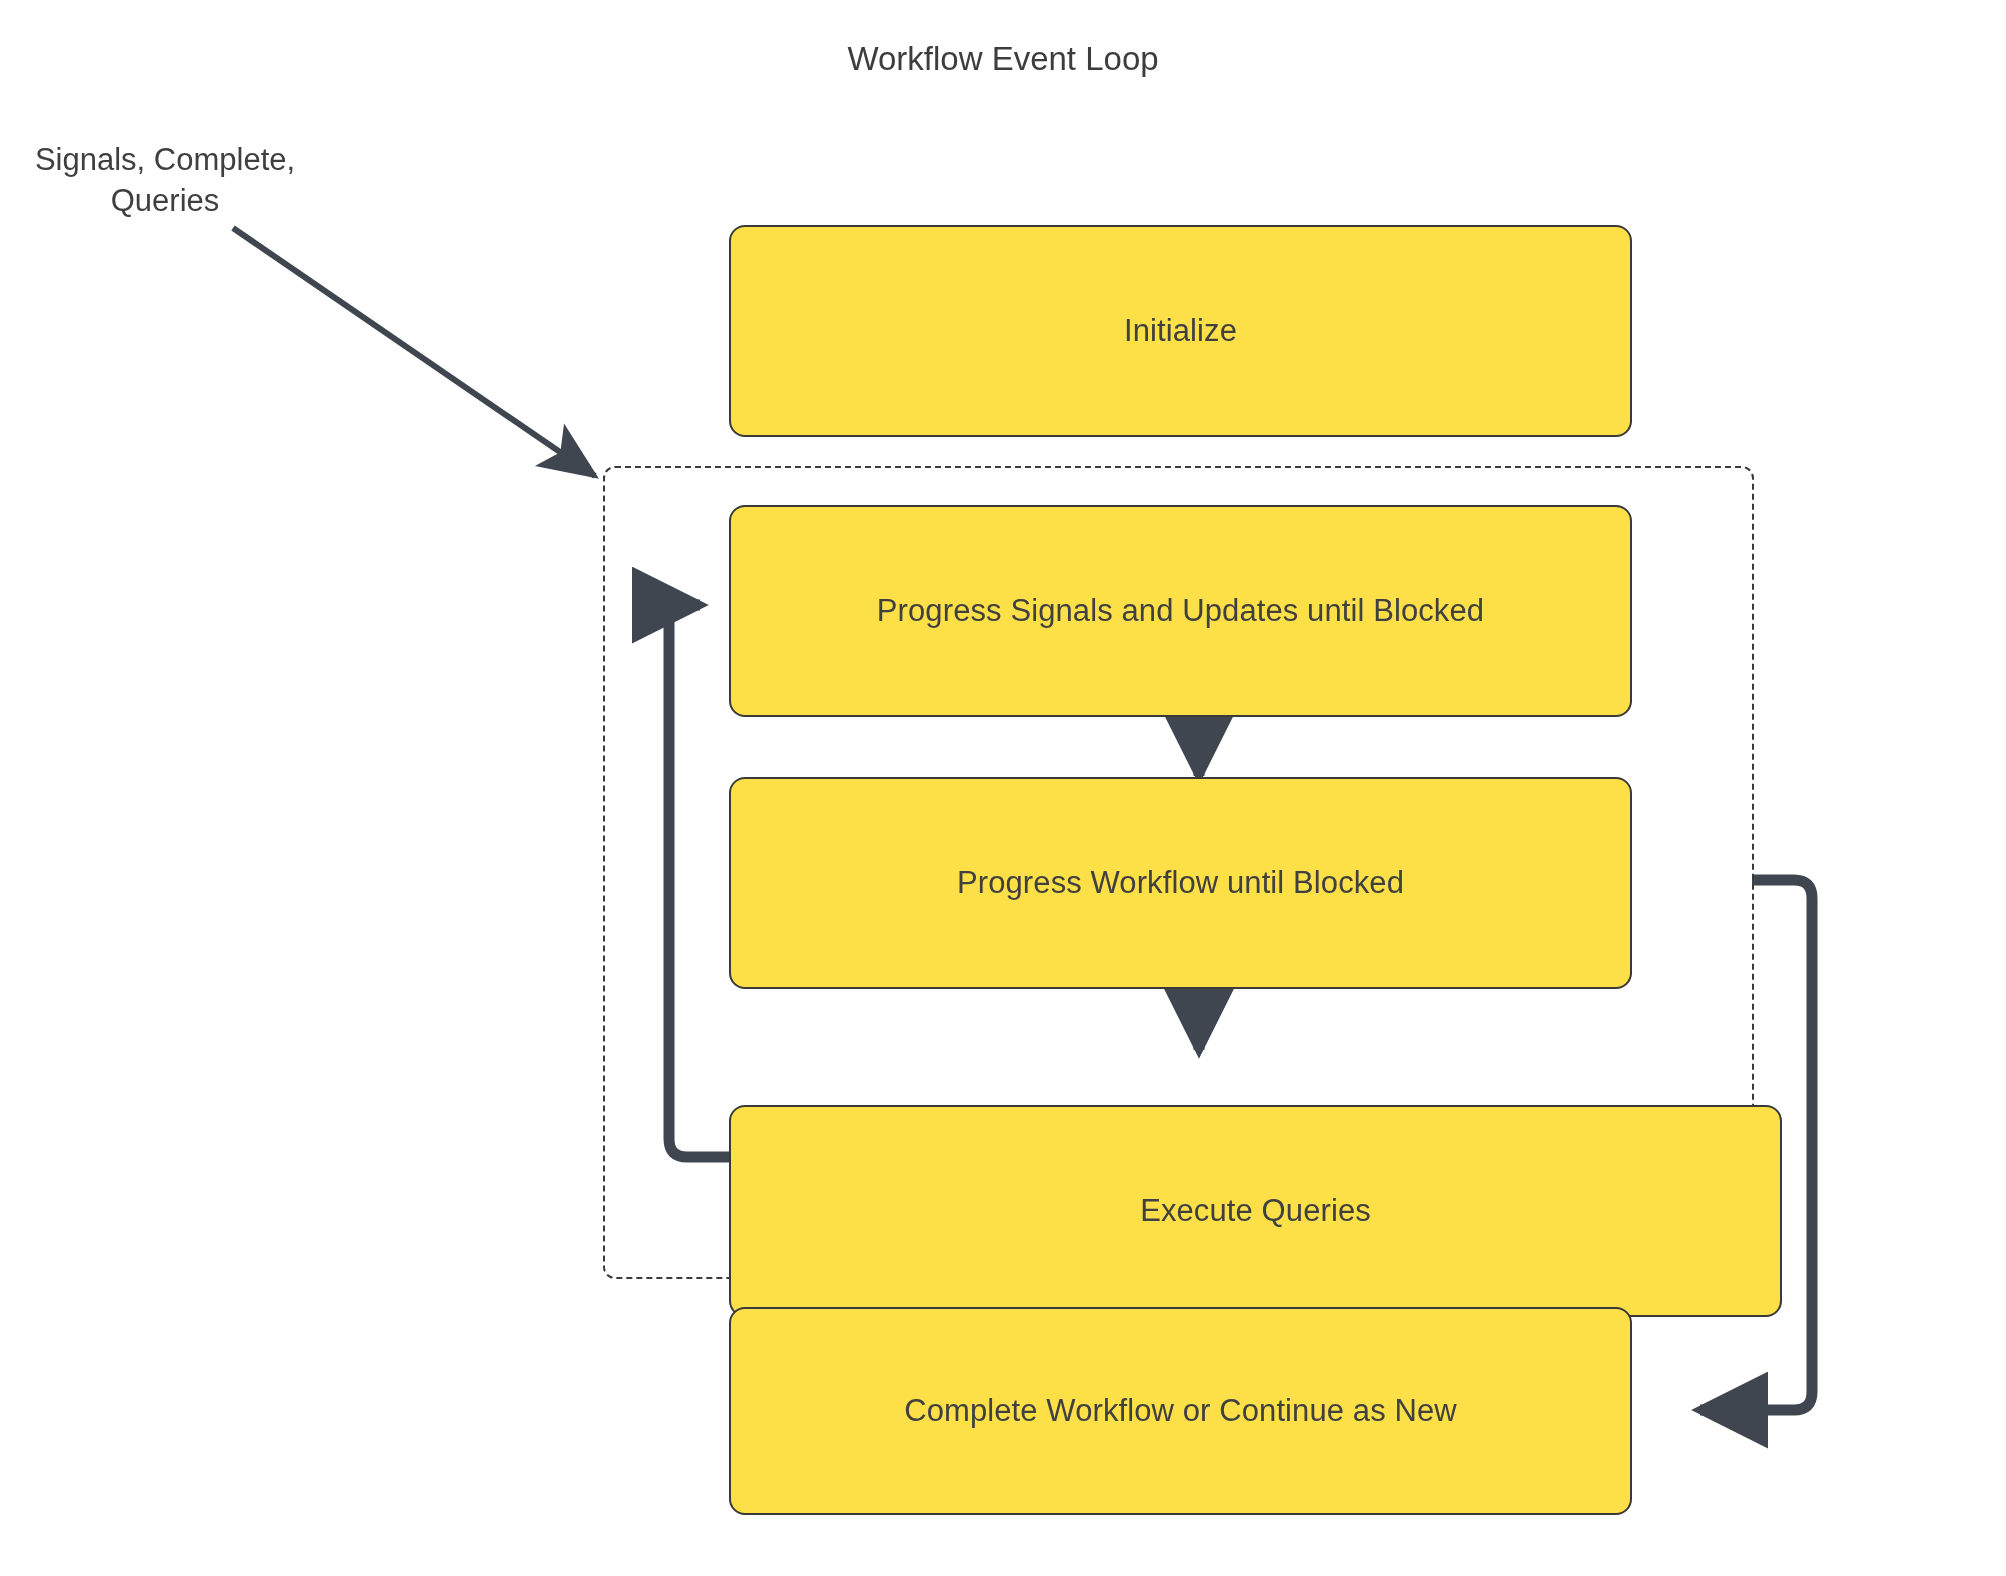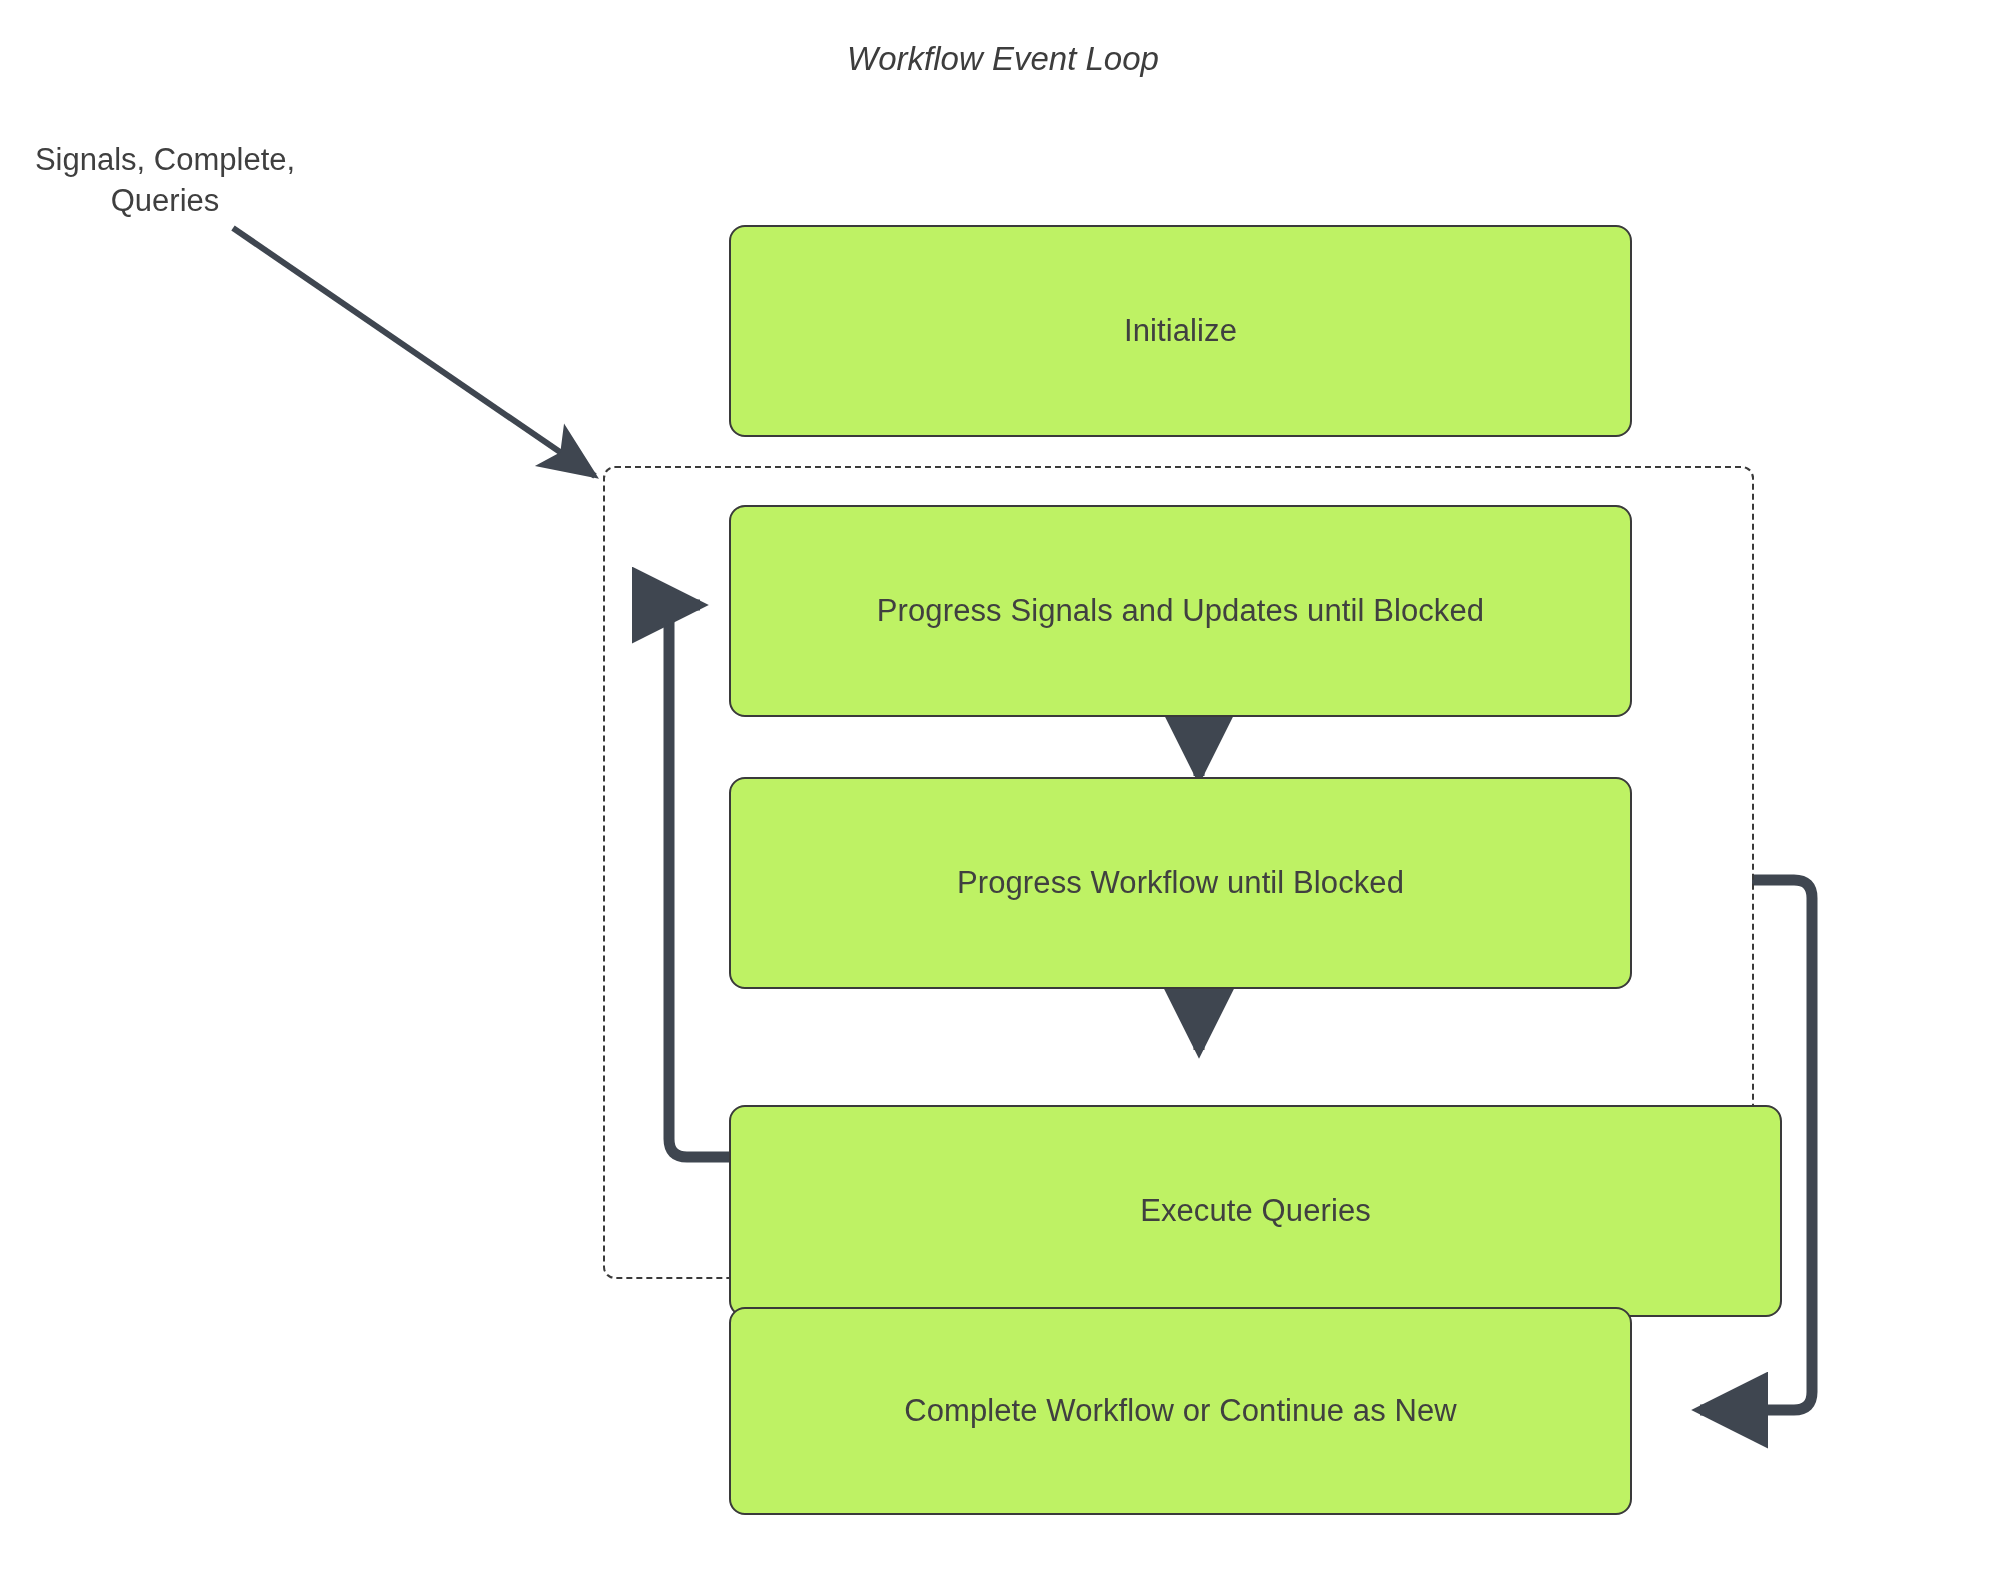--- a/index.html
+++ b/index.html
@@ -20,21 +20,21 @@
   #diagram-svg {
     position: absolute;
     left: 0;
     top: 0;
     width: 2006px;
     height: 1576px;
   }
   .node-box {
     position: absolute;
     box-sizing: border-box;
-    background: #bef264;
+    background: #fde047;
     border: 2px solid #3a3a3a;
     border-radius: 16px;
     display: flex;
     align-items: center;
     justify-content: center;
     color: #404040;
     font-size: 31px;
     font-family: "Liberation Sans", sans-serif;
     font-weight: 400;
     letter-spacing: 0.1px;
@@ -46,21 +46,20 @@
     border: 2px dashed #3a3a3a;
     border-radius: 12px;
   }
   #diagram-title {
     position: absolute;
     left: 0;
     top: 40px;
     width: 2006px;
     text-align: center;
     font-size: 33px;
-    font-style: italic;
     color: #3d3d3d;
     font-family: "Liberation Sans", sans-serif;
   }
   #external-input-label {
     position: absolute;
     left: 20px;
     top: 140px;
     width: 290px;
     text-align: center;
     font-size: 31px;

